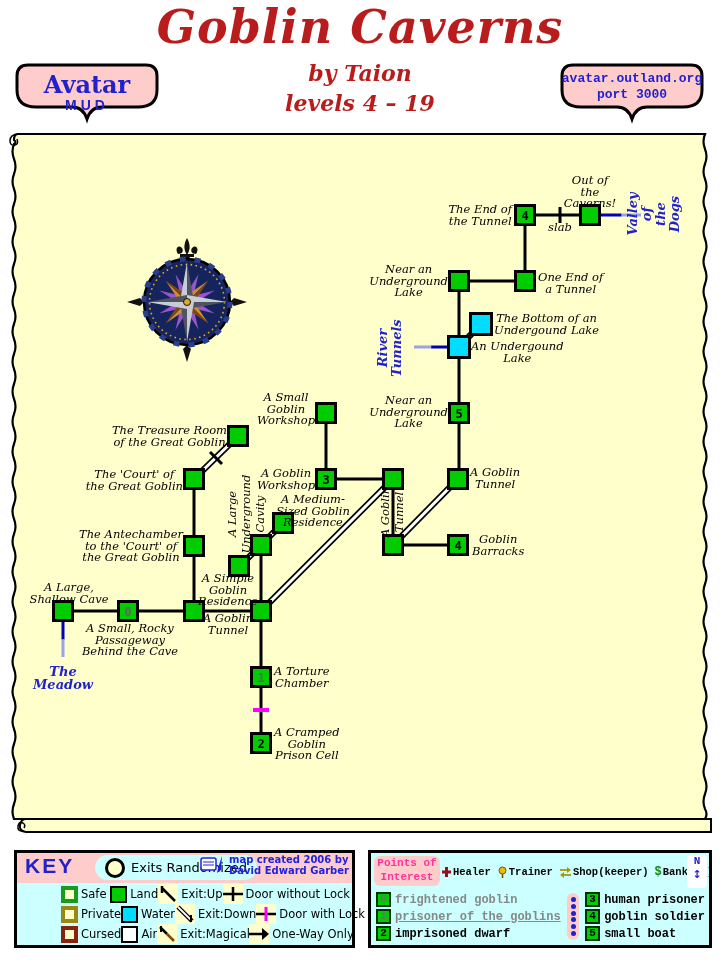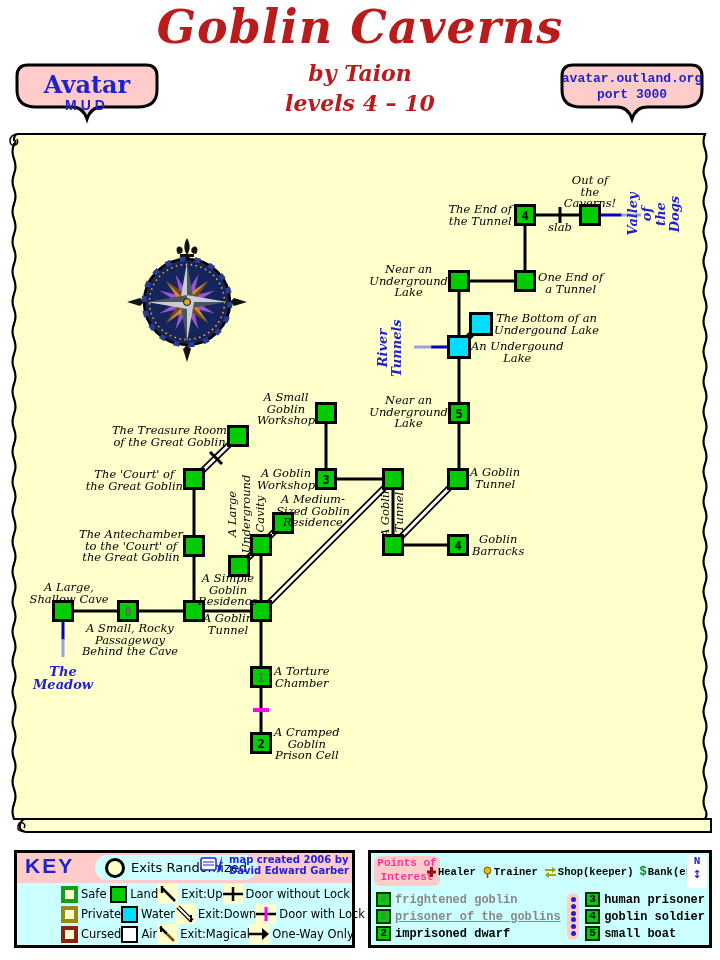--- a/index.html
+++ b/index.html
@@ -44,21 +44,21 @@
   .chip.safe{background:#FFFFCC;border:4px solid #1B9B1B;}
   .chip.private{background:#FFFFCC;border:4px solid #998811;}
   .chip.cursed{background:#FFFFCC;border:4px solid #882211;}
   .chip.land{background:#00CC00;border:2px solid #000;}
   .chip.water{background:#00DDFF;border:2px solid #000;}
   .chip.air{background:#FFFFFF;border:2px solid #000;}
   .iconbox{width:20px;height:20px;background:#FFFFCC;flex:none;}
   .poi-box{left:368px;top:850px;width:344px;height:98px;font-family:"Liberation Mono",monospace;}
   .poi-title{position:absolute;left:3px;top:3px;width:66px;height:30px;background:#FFCCCC;border-radius:6px;
              color:#FF3399;font-size:11px;line-height:14px;font-weight:bold;white-space:pre-line;text-align:center;}
-  .poi-services{position:absolute;left:70px;top:2px;right:26px;height:34px;display:flex;flex-direction:column;justify-content:space-around;}
+  .poi-services{position:absolute;left:70px;top:2px;right:26px;height:34px;display:flex;flex-direction:row;justify-content:space-around;}
   .srow{display:flex;justify-content:center;gap:6px;}
   .svc{display:flex;align-items:center;gap:1px;font-size:10.5px;font-weight:bold;color:#000;white-space:nowrap;}
   .poi-north{position:absolute;right:2px;top:2px;width:20px;height:33px;background:#fff;border-radius:4px;
              text-align:center;color:#2222CC;font-weight:bold;font-size:11px;line-height:13px;}
   .poi-list{position:absolute;left:5px;right:4px;top:38px;bottom:3px;display:flex;}
   .poi-col{display:flex;flex-direction:column;justify-content:space-around;}
   .poi-col.left{width:192px;}
   .poi-col.right{flex:1;padding-left:4px;}
   .poi-item{display:flex;align-items:center;gap:4px;font-size:12px;font-weight:bold;color:#000;white-space:nowrap;}
   .poi-item .nchip{width:15px;height:15px;background:#00CC00;border:2px solid #003300;box-sizing:border-box;
@@ -71,21 +71,21 @@
   .poi-divider .dot{width:5px;height:5px;border-radius:50%;background:#2222CC;}
   .gtext{font-weight:bold;}
 </style>
 </head>
 <body>
 
 <div class="page">
 
   <div class="hline t1">Goblin Caverns</div>
   <div class="hline t2">by Taion</div>
-  <div class="hline t3">levels 4 – 10</div>
+  <div class="hline t3">levels 4 – 19</div>
 
   <div class="badge badge-left">
     <svg width="146" height="62" viewBox="0 0 146 62">
       <path d="M 14 3 L 132 3 Q 143 3 143 14 L 143 28 Q 143 45 124 45 L 88 45 Q 77 45 73 57 Q 69 45 58 45 L 22 45 Q 3 45 3 28 L 3 14 Q 3 3 14 3 Z" fill="#FFCCCC" stroke="#000" stroke-width="3"></path>
     </svg>
     <div class="bl l1">Avatar</div>
     <div class="bl l2">MUD</div>
   </div>
 
   <div class="badge badge-right">

